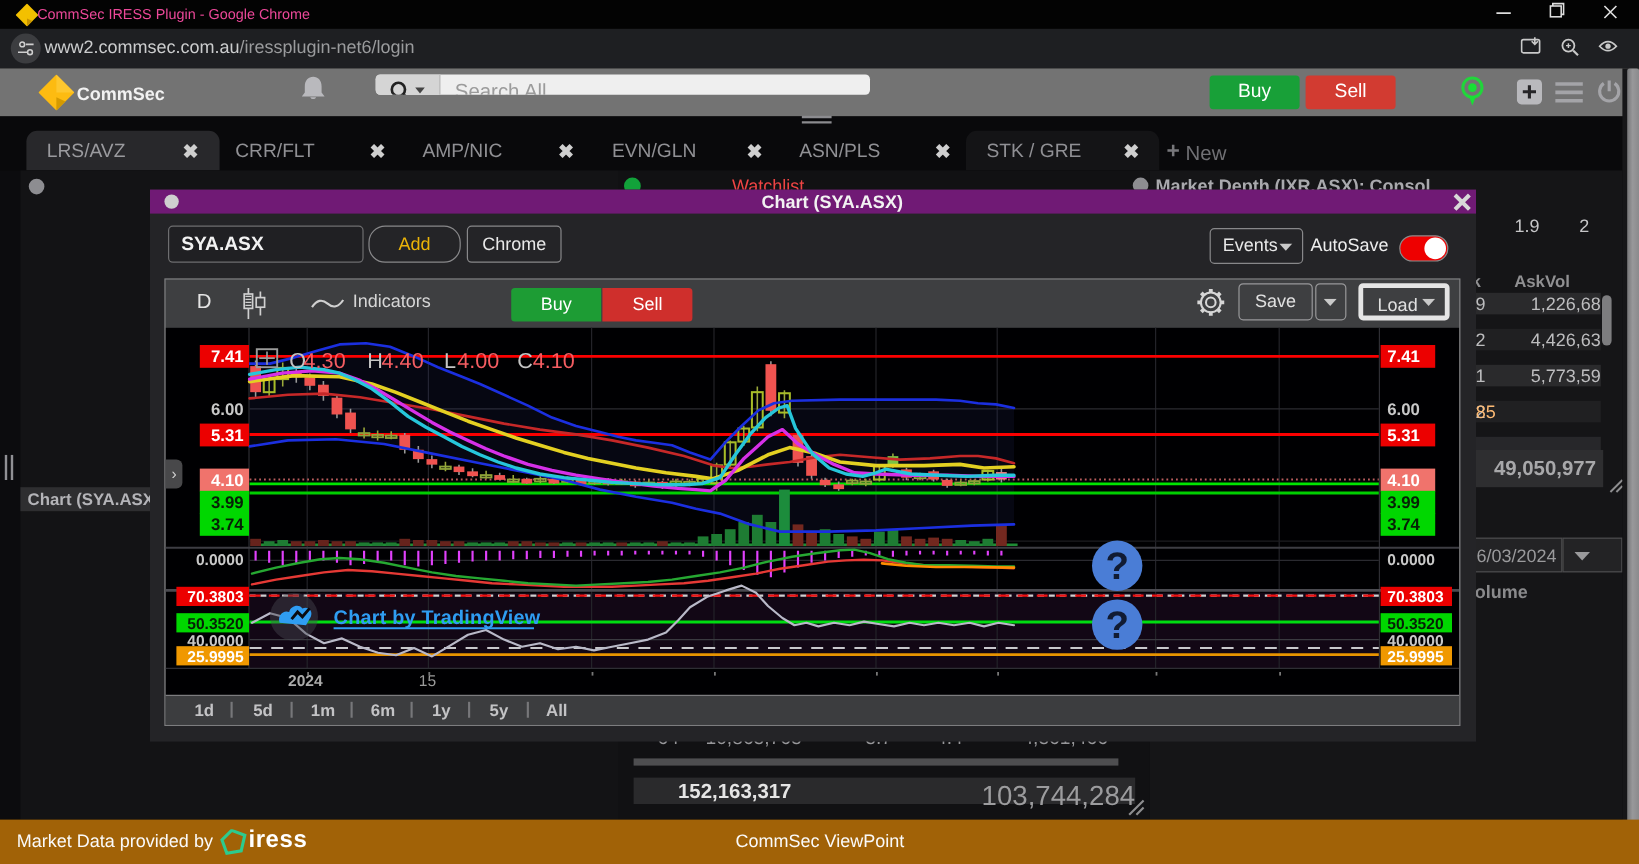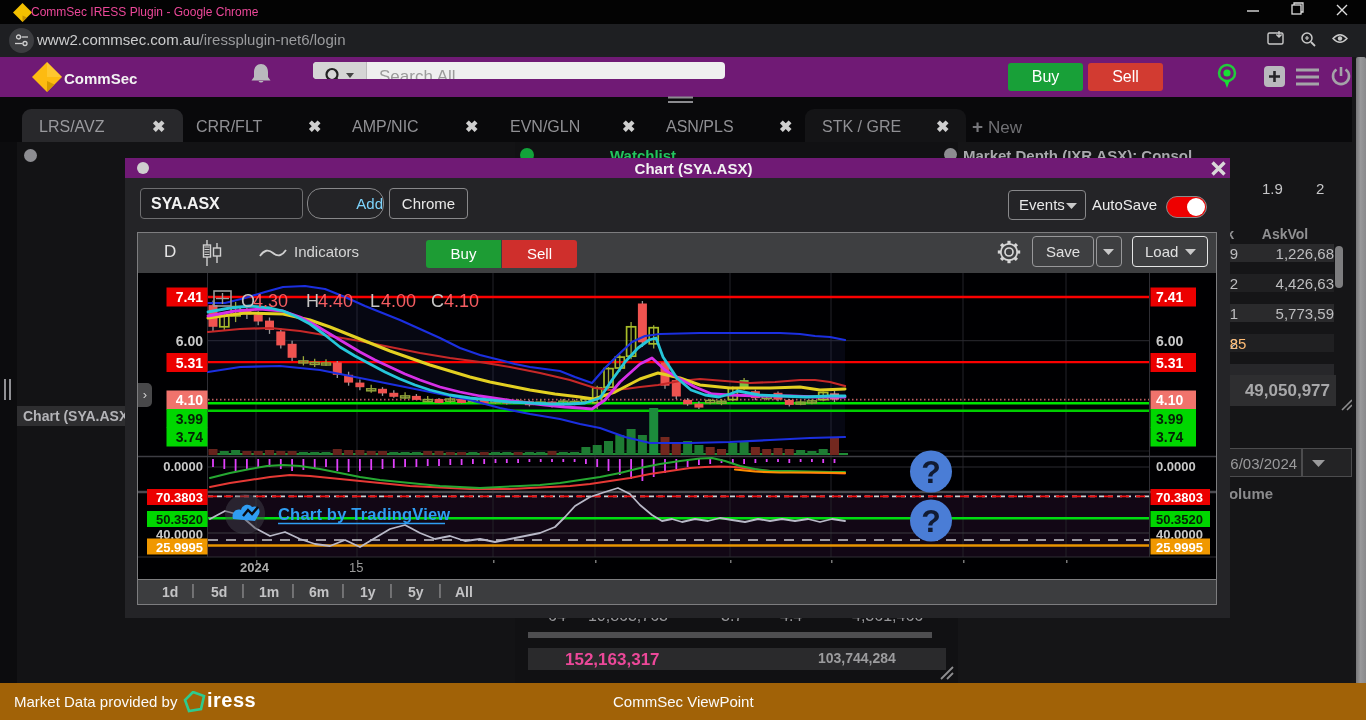--- a/index.html
+++ b/index.html
@@ -33,21 +33,21 @@
     <rect x="1" y="3" width="15" height="11" rx="1.5" fill="none" stroke="#c9c9c9" stroke-width="1.4"></rect>
     <path d="M12 1 v6 m-2.6,-2.6 l2.6,2.6 l2.6,-2.6" stroke="#c9c9c9" stroke-width="1.4" fill="none"></path>
     <circle cx="40" cy="8" r="5" fill="none" stroke="#c9c9c9" stroke-width="1.5"></circle>
       <line x1="44" y1="12" x2="48" y2="16" stroke="#c9c9c9" stroke-width="1.8"></line>
       <path d="M38 8 h4 m-2,-2 v4" stroke="#c9c9c9" stroke-width="1.2"></path>
     <path d="M66 8.5 q7,-7.5 14,0 q-7,7.5 -14,0 z" fill="none" stroke="#c9c9c9" stroke-width="1.4"></path>
       <circle cx="73" cy="8.5" r="2.2" fill="#c9c9c9"></circle>
   </svg>
 </div>
 
-<div class="abs" style="left:0;top:57px;width:1366px;height:40px;background:#701a75">
+<div class="abs" style="left:0;top:57px;width:1366px;height:40px;background:#737373">
   <svg class="abs" style="left:32px;top:5px" width="30" height="30">
       <polygon points="15,0 30,15 15,30 0,15" fill="#fdbb11"></polygon>
       <polygon points="15,30 22.5,22.5 15,19" fill="#d59a00"></polygon>
       <polygon points="15,0 30,15 15,15" fill="#ffd44d" opacity="0.5"></polygon>
     </svg>
   <div class="abs" style="left:64px;top:13px;font-size:15px;font-weight:bold;color:#f2f2f2">CommSec</div>
   <svg class="abs" style="left:250px;top:5px" width="22" height="24">
       <path d="M11 2 c-4,0 -7,3 -7,8 v5 l-2.5,3.5 h19 l-2.5,-3.5 v-5 c0,-5 -3,-8 -7,-8 z" fill="#b9b9bd"></path>
       <path d="M8.5 19 a2.8,2.8 0 0 0 5,0 z" fill="#b9b9bd"></path>
     </svg>
@@ -103,21 +103,21 @@
 </div>
 
 <div class="abs" style="left:0;top:142px;width:1366px;height:541px;background:#0c0c0e">
   <div class="abs" style="left:17px;top:0;width:498px;height:541px;background:#131315"></div>
   <div class="abs" style="left:515px;top:0;width:443px;height:541px;background:#111113"></div>
   <div class="abs" style="left:958px;top:0;width:394px;height:541px;background:#151517"></div>
 </div>
 
 <div class="abs" style="left:24px;top:149px;width:13px;height:13px;border-radius:50%;background:#8d8d91"></div>
 <div class="abs" style="left:520px;top:148px;width:14px;height:14px;border-radius:50%;background:#12a23a"></div>
-<div class="abs" style="left:610px;top:147px;font-size:15px;font-weight:bold;color:#22c55e">Watchlist</div>
+<div class="abs" style="left:610px;top:147px;font-size:15px;font-weight:normal;color:#ef4444">Watchlist</div>
 <div class="abs" style="left:944px;top:148px;width:13px;height:13px;border-radius:50%;background:#8d8d91"></div>
 <div class="abs" style="left:963px;top:147px;font-size:15px;font-weight:bold;color:#a9a9ad">Market Depth (IXR.ASX): Consol</div>
 
 <svg class="abs" style="left:3px;top:379px" width="10" height="21">
     <path d="M2 0 v21 M7 0 v21" stroke="#909094" stroke-width="2"></path>
   </svg>
 <div class="abs" style="left:17px;top:406px;width:121px;height:20px;background:#2e2e30;overflow:hidden">
     <div style="margin:2px 0 0 6px;font-size:14px;font-weight:bold;color:#b4b4b8;white-space:nowrap">Chart (SYA.ASX</div>
   </div>
 
@@ -152,39 +152,39 @@
   </svg>
 <div class="abs" style="left:1220px;top:485px;font-size:15px;font-weight:bold;color:#8a8a8c">Volume</div>
 
 <div class="abs" style="left:548px;top:607px;font-size:16px;color:#97979a">64</div>
 <div class="abs" style="left:568px;top:607px;width:100px;text-align:right;font-size:16px;color:#97979a">10,863,763</div>
 <div class="abs" style="left:721px;top:607px;font-size:16px;color:#97979a">3.7</div>
 <div class="abs" style="left:780px;top:607px;font-size:16px;color:#97979a">4.4</div>
 <div class="abs" style="left:852px;top:607px;font-size:16px;color:#97979a">4,361,466</div>
 <div class="abs" style="left:528px;top:632px;width:404px;height:6px;background:#4e4e50"></div>
 <div class="abs" style="left:528px;top:648px;width:418px;height:22px;background:#2a2a2c"></div>
-<div class="abs" style="left:565px;top:650px;font-size:17px;font-weight:bold;color:#ec4899">152,163,317</div>
-<div class="abs" style="left:818px;top:650px;font-size:14px;font-weight:bold;color:#9c9c9e">103,744,284</div>
+<div class="abs" style="left:565px;top:650px;font-size:17px;font-weight:bold;color:#e5e5e5">152,163,317</div>
+<div class="abs" style="left:818px;top:650px;font-size:23px;font-weight:normal;color:#9c9c9e">103,744,284</div>
 <svg class="abs" style="left:938px;top:664px" width="16" height="16">
     <path d="M3 15 L15 3 M9 15 L15 9" stroke="#8d8d8f" stroke-width="1.8"></path>
   </svg>
 
 <div class="abs" style="left:1352px;top:57px;width:14px;height:663px;background:#161618"></div>
 <div class="abs" style="left:1356px;top:57px;width:10px;height:663px;border-radius:2px;background:linear-gradient(90deg,#777779,#98989a 45%,#8a8a8c)"></div>
 
 <div class="abs" style="left:125px;top:158px;width:1105px;height:460px;background:#242427">
   <div class="abs" style="left:0;top:0;width:1105px;height:20px;background:#701a75">
     <div class="abs" style="left:12px;top:4px;width:12px;height:12px;border-radius:50%;background:#cfcfcf"></div>
     <div class="abs" style="left:16px;top:2px;width:1105px;text-align:center;font-size:15px;font-weight:bold;color:#f2f2f2">Chart (SYA.ASX)</div>
     <svg class="abs" style="left:1086px;top:3px" width="15" height="15">
         <path d="M1.5 1.5 l12 12 M13.5 1.5 l-12 12" stroke="#d8d8d8" stroke-width="3.4"></path>
       </svg>
   </div>
   <div class="abs" style="left:15px;top:30px;width:163px;height:31px;background:#202023;border:1px solid #6e6e70;border-radius:4px;line-height:29px;padding-left:10px;font-size:16px;font-weight:bold;color:#f2f2f2">SYA.ASX</div>
-  <div class="abs" style="left:182px;top:30px;width:77px;height:31px;border:1px solid #88888a;border-radius:14px;text-align:right;line-height:29px;font-size:15px;color:#7dd3fc">Add</div>
+  <div class="abs" style="left:182px;top:30px;width:77px;height:31px;border:1px solid #88888a;border-radius:14px;text-align:center;line-height:29px;font-size:15px;color:#eab308">Add</div>
   <div class="abs" style="left:264px;top:30px;width:79px;height:31px;border:1px solid #88888a;border-radius:4px;text-align:center;line-height:29px;font-size:15px;color:#e8e8e8">Chrome</div>
   <div class="abs" style="left:883px;top:32px;width:78px;height:30px;border:1px solid #88888a;border-radius:4px;line-height:28px;padding-left:10px;font-size:15px;color:#e8e8e8">Events</div>
   <svg class="abs" style="left:941px;top:45px" width="12" height="7">
       <polygon points="0,0 11,0 5.5,6" fill="#c9c9c9"></polygon>
     </svg>
   <div class="abs" style="left:967px;top:38px;font-size:15px;color:#ededed">AutoSave</div>
   <div class="abs" style="left:1041px;top:38px;width:41px;height:22px;border-radius:11px;background:#ee0000;border:1px solid #8a8a8a"></div>
   <div class="abs" style="left:1062px;top:40px;width:18px;height:18px;border-radius:50%;background:#fff"></div>
 
   <div class="abs" style="left:12px;top:74px;width:1080px;height:373px;border:1px solid #7d7d7f;background:#3e3f41">
@@ -216,21 +216,21 @@
             <line x1="7.1" y1="22.9" x2="9.5" y2="20.5"></line>
             <line x1="20.5" y1="9.5" x2="22.9" y2="7.1"></line>
           </g>
         </g>
       </svg>
     <div class="abs" style="left:894px;top:3px;width:62px;height:31px;border:1px solid #98989a;border-radius:4px;text-align:center;line-height:29px;font-size:15px;color:#e0e0e0">Save</div>
     <div class="abs" style="left:958px;top:3px;width:26px;height:31px;border:1px solid #98989a;border-radius:4px"></div>
     <svg class="abs" style="left:965px;top:16px" width="12" height="7">
         <polygon points="0,0 11,0 5.5,6" fill="#c9c9c9"></polygon>
       </svg>
-    <div class="abs" style="left:994px;top:3px;width:76px;height:31px;border:1px solid #e5e5e5;border-radius:4px;line-height:29px;padding-left:12px;font-size:15px;color:#e0e0e0">Load</div>
+    <div class="abs" style="left:994px;top:3px;width:76px;height:31px;border:4px solid #e5e5e5;border-radius:4px;line-height:29px;padding-left:12px;font-size:15px;color:#e0e0e0">Load</div>
     <svg class="abs" style="left:1047px;top:16px" width="12" height="7">
         <polygon points="0,0 11,0 5.5,6" fill="#c9c9c9"></polygon>
       </svg>
   </div>
 
   <div class="abs" style="left:13px;top:421px;width:1078px;height:25px;background:#3c3d3f;border-top:1px solid #7d7d7f;font-size:14px;font-weight:bold;color:#c3c3c5">
     <span class="abs" style="left:24px;top:4px">1d</span>
       <span class="abs" style="left:53px;top:2px;color:#77777a">|</span>
     <span class="abs" style="left:73px;top:4px">5d</span>
       <span class="abs" style="left:103px;top:2px;color:#77777a">|</span>

